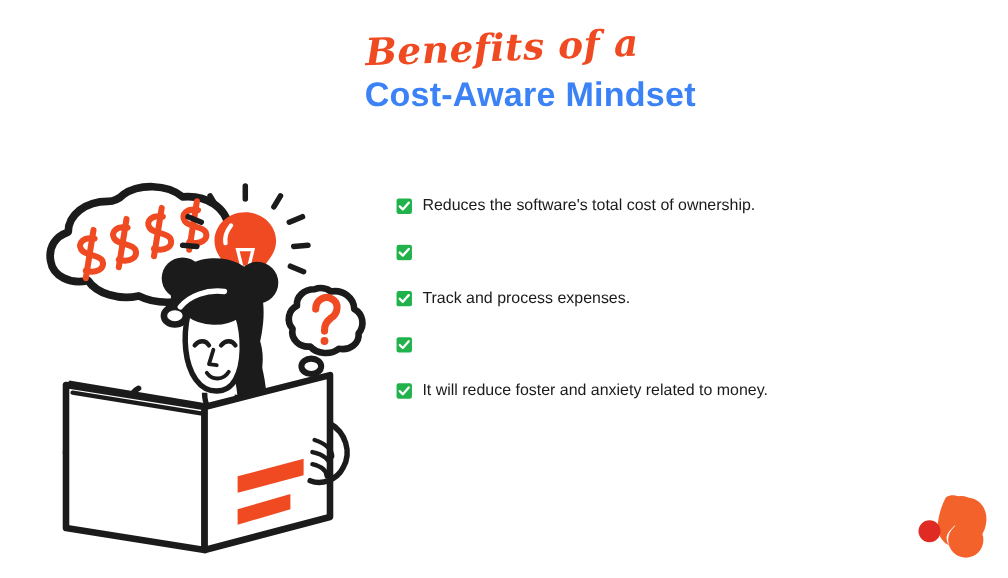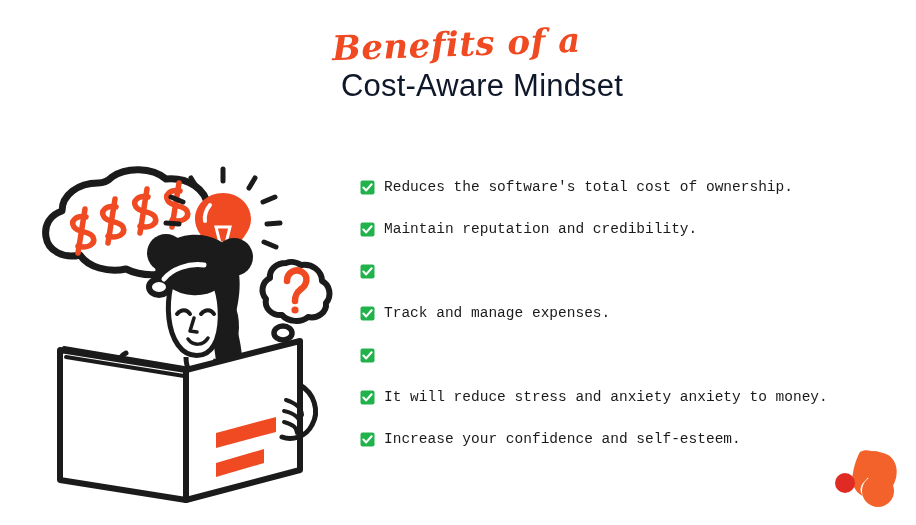--- a/index.html
+++ b/index.html
@@ -33,23 +33,23 @@
     font-size: 34px;
     color: #f04a23;
     letter-spacing: 0.5px;
     line-height: 44px;
     margin-left: -4px;
     transform: rotate(-2deg);
     display: inline-block;
   }
   .main-title {
     font-family: "Liberation Sans", sans-serif;
-    font-weight: 400;
+    font-weight: 700;
     font-size: 31px;
-    color: #0f172a;
+    color: #3b82f6;
     letter-spacing: 0.2px;
     line-height: 36px;
     margin-top: 2px;
     padding-left: 48px;
   }
 
   
   .benefits {
     position: absolute;
     left: 360px;
@@ -64,21 +64,21 @@
   .check-icon {
     flex: 0 0 auto;
     width: 15px;
     height: 15px;
     margin-top: 2px;
     margin-right: 9px;
     position: relative;
   }
   .check-icon svg { display: block; }
   .benefit-text {
-    font-family: Liberation Mono, monospace;
+    font-family: Liberation Sans, sans-serif;
     font-size: 14.5px;
     color: #1b1b1b;
     line-height: 19px;
     white-space: nowrap;
   }
 
   
   .illustration {
     position: absolute;
     left: 38px;
@@ -236,77 +236,59 @@
     <div class="benefit-row">
       <span class="check-icon">
         <svg width="15" height="15" viewBox="0 0 15 15" xmlns="http://www.w3.org/2000/svg">
           <rect x="0.5" y="0.5" width="14" height="14" rx="2" fill="#22b24c"></rect>
           <path d="M3.4 7.6 L6.2 10.4 L11.6 4.3" fill="none" stroke="#ffffff" stroke-width="2.1" stroke-linecap="round" stroke-linejoin="round"></path>
         </svg>
       </span>
       <span class="benefit-text">Reduces the software's total cost of ownership.</span>
     </div>
 
-    <div class="benefit-row">
-      <span class="check-icon">
-        <svg width="15" height="15" viewBox="0 0 15 15" xmlns="http://www.w3.org/2000/svg">
-          <rect x="0.5" y="0.5" width="14" height="14" rx="2" fill="#22b24c"></rect>
-          <path d="M3.4 7.6 L6.2 10.4 L11.6 4.3" fill="none" stroke="#ffffff" stroke-width="2.1" stroke-linecap="round" stroke-linejoin="round"></path>
-        </svg>
-      </span>
-      <span class="benefit-text">Maintain reputation and credibility.</span>
-    </div>
-
-    <div class="benefit-row">
-      <span class="check-icon">
-        <svg width="15" height="15" viewBox="0 0 15 15" xmlns="http://www.w3.org/2000/svg">
-          <rect x="0.5" y="0.5" width="14" height="14" rx="2" fill="#22b24c"></rect>
-          <path d="M3.4 7.6 L6.2 10.4 L11.6 4.3" fill="none" stroke="#ffffff" stroke-width="2.1" stroke-linecap="round" stroke-linejoin="round"></path>
-        </svg>
-      </span>
-    </div>
-
-    <div class="benefit-row">
-      <span class="check-icon">
-        <svg width="15" height="15" viewBox="0 0 15 15" xmlns="http://www.w3.org/2000/svg">
-          <rect x="0.5" y="0.5" width="14" height="14" rx="2" fill="#22b24c"></rect>
-          <path d="M3.4 7.6 L6.2 10.4 L11.6 4.3" fill="none" stroke="#ffffff" stroke-width="2.1" stroke-linecap="round" stroke-linejoin="round"></path>
-        </svg>
-      </span>
-      <span class="benefit-text">Track and manage expenses.</span>
-    </div>
-
-    <div class="benefit-row">
-      <span class="check-icon">
-        <svg width="15" height="15" viewBox="0 0 15 15" xmlns="http://www.w3.org/2000/svg">
-          <rect x="0.5" y="0.5" width="14" height="14" rx="2" fill="#22b24c"></rect>
-          <path d="M3.4 7.6 L6.2 10.4 L11.6 4.3" fill="none" stroke="#ffffff" stroke-width="2.1" stroke-linecap="round" stroke-linejoin="round"></path>
-        </svg>
-      </span>
-    </div>
-
-    <div class="benefit-row">
-      <span class="check-icon">
-        <svg width="15" height="15" viewBox="0 0 15 15" xmlns="http://www.w3.org/2000/svg">
-          <rect x="0.5" y="0.5" width="14" height="14" rx="2" fill="#22b24c"></rect>
-          <path d="M3.4 7.6 L6.2 10.4 L11.6 4.3" fill="none" stroke="#ffffff" stroke-width="2.1" stroke-linecap="round" stroke-linejoin="round"></path>
-        </svg>
-      </span>
-      <span class="benefit-text">It will reduce stress and anxiety anxiety to money.</span>
-    </div>
-
-    <div class="benefit-row">
-      <span class="check-icon">
-        <svg width="15" height="15" viewBox="0 0 15 15" xmlns="http://www.w3.org/2000/svg">
-          <rect x="0.5" y="0.5" width="14" height="14" rx="2" fill="#22b24c"></rect>
-          <path d="M3.4 7.6 L6.2 10.4 L11.6 4.3" fill="none" stroke="#ffffff" stroke-width="2.1" stroke-linecap="round" stroke-linejoin="round"></path>
-        </svg>
-      </span>
-      <span class="benefit-text">Increase your confidence and self-esteem.</span>
-    </div>
+
+    <div class="benefit-row">
+      <span class="check-icon">
+        <svg width="15" height="15" viewBox="0 0 15 15" xmlns="http://www.w3.org/2000/svg">
+          <rect x="0.5" y="0.5" width="14" height="14" rx="2" fill="#22b24c"></rect>
+          <path d="M3.4 7.6 L6.2 10.4 L11.6 4.3" fill="none" stroke="#ffffff" stroke-width="2.1" stroke-linecap="round" stroke-linejoin="round"></path>
+        </svg>
+      </span>
+    </div>
+
+    <div class="benefit-row">
+      <span class="check-icon">
+        <svg width="15" height="15" viewBox="0 0 15 15" xmlns="http://www.w3.org/2000/svg">
+          <rect x="0.5" y="0.5" width="14" height="14" rx="2" fill="#22b24c"></rect>
+          <path d="M3.4 7.6 L6.2 10.4 L11.6 4.3" fill="none" stroke="#ffffff" stroke-width="2.1" stroke-linecap="round" stroke-linejoin="round"></path>
+        </svg>
+      </span>
+      <span class="benefit-text">Track and process expenses.</span>
+    </div>
+
+    <div class="benefit-row">
+      <span class="check-icon">
+        <svg width="15" height="15" viewBox="0 0 15 15" xmlns="http://www.w3.org/2000/svg">
+          <rect x="0.5" y="0.5" width="14" height="14" rx="2" fill="#22b24c"></rect>
+          <path d="M3.4 7.6 L6.2 10.4 L11.6 4.3" fill="none" stroke="#ffffff" stroke-width="2.1" stroke-linecap="round" stroke-linejoin="round"></path>
+        </svg>
+      </span>
+    </div>
+
+    <div class="benefit-row">
+      <span class="check-icon">
+        <svg width="15" height="15" viewBox="0 0 15 15" xmlns="http://www.w3.org/2000/svg">
+          <rect x="0.5" y="0.5" width="14" height="14" rx="2" fill="#22b24c"></rect>
+          <path d="M3.4 7.6 L6.2 10.4 L11.6 4.3" fill="none" stroke="#ffffff" stroke-width="2.1" stroke-linecap="round" stroke-linejoin="round"></path>
+        </svg>
+      </span>
+      <span class="benefit-text">It will reduce foster and anxiety related to money.</span>
+    </div>
+
 
   </div>
 
   <div class="logo">
     <svg width="68" height="66" viewBox="0 0 68 66" xmlns="http://www.w3.org/2000/svg">
       <path d="M28 7 C35 3 44 6 46 14 C47 19 45 23 41 27
                L31 38 C27 43 28 49 33 53 C39 58 50 57 54 50
                C58 43 54 34 46 33 C39 32 34 26 35 19 C36 11 43 6 51 8
                C61 10 67 21 64 33 C61 46 49 55 37 53 C25 51 18 40 21 28
                C22 21 25 12 28 7 Z" fill="#f2622a"></path>

